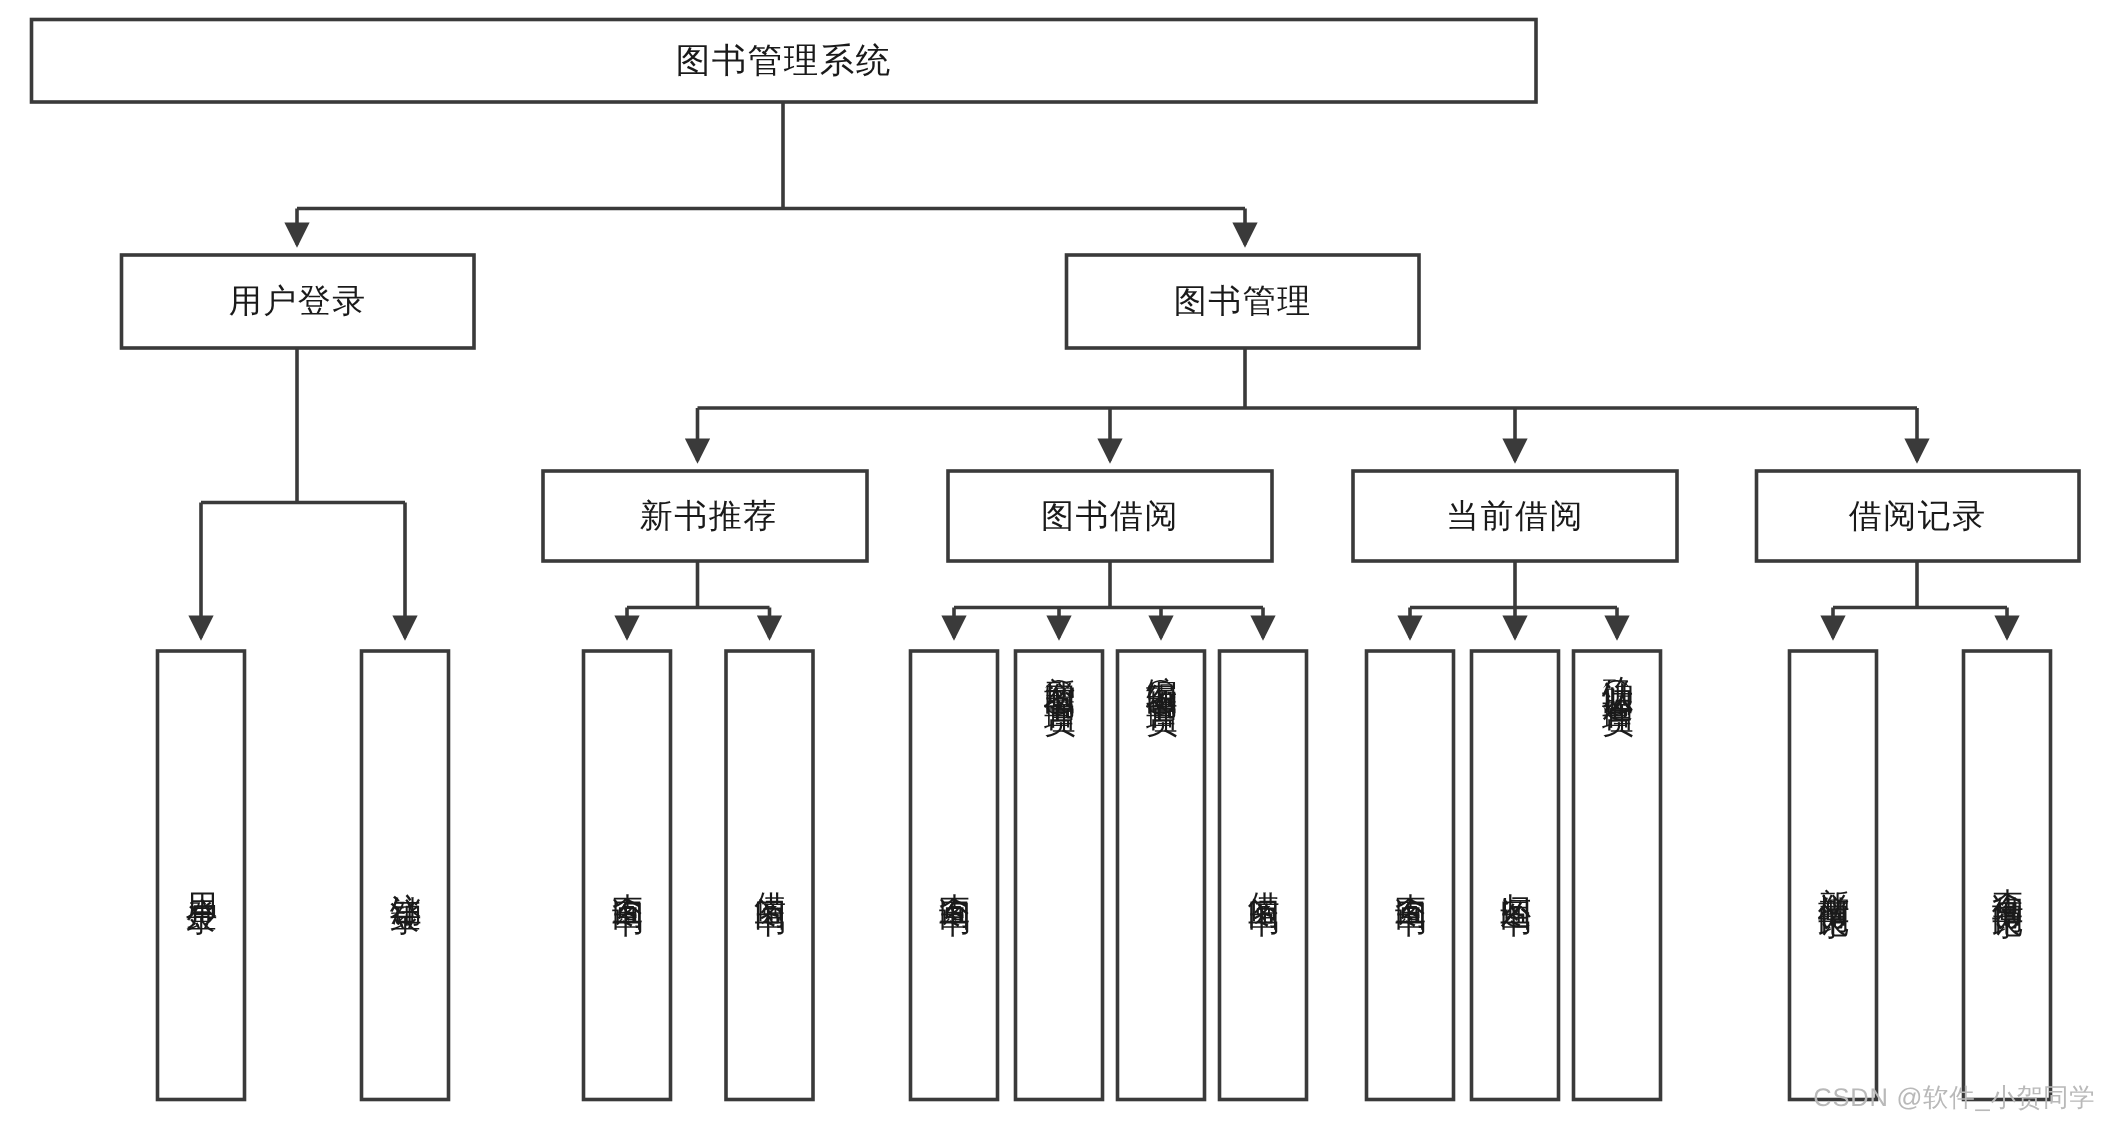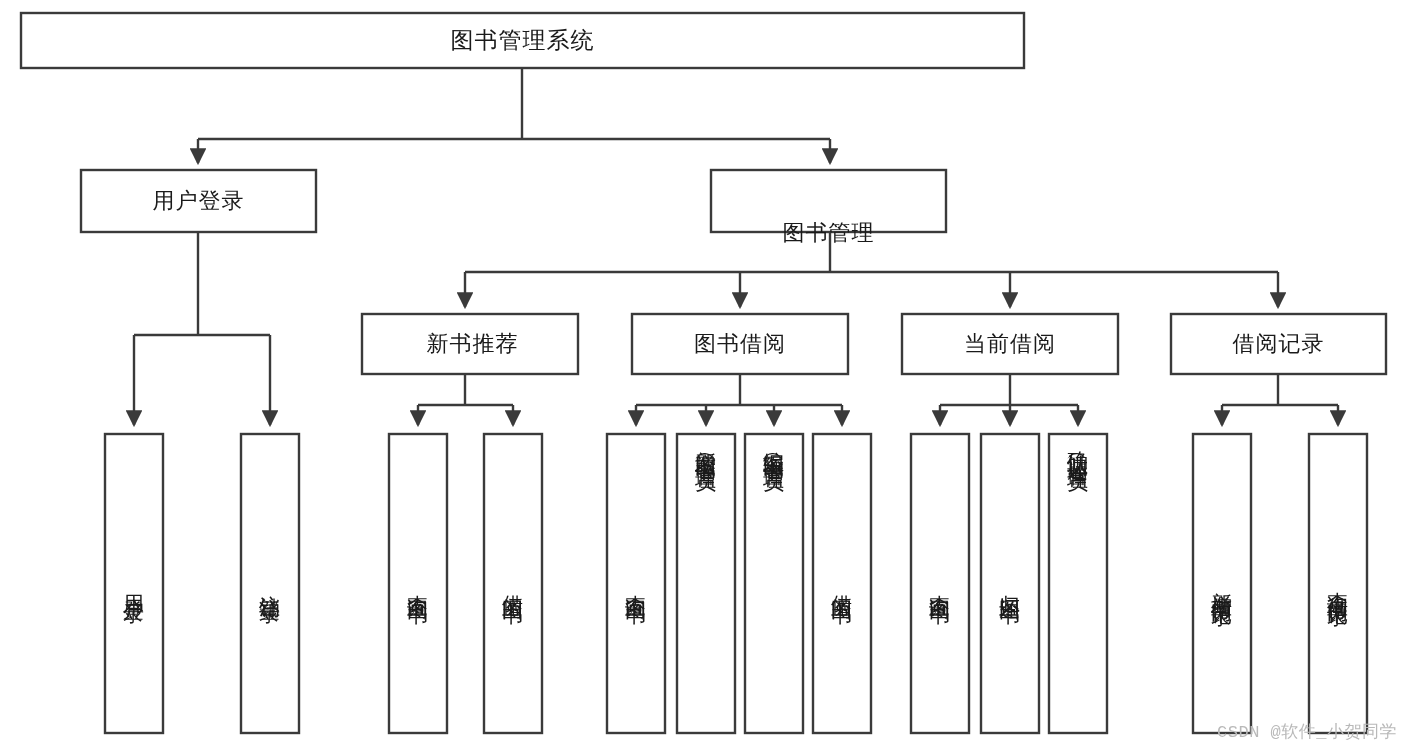--- a/index.html
+++ b/index.html
@@ -74,21 +74,21 @@
     letter-spacing: 1px;
     white-space: nowrap;
   }
   .root-text {
     font-size: 23px;
   }
   #watermark {
     position: absolute;
     right: 8px;
     bottom: 4px;
-    font-family: Liberation Mono, monospace;
+    font-family: Liberation Sans, sans-serif;
     font-size: 17px;
     color: #b9b9b9;
     white-space: nowrap;
     letter-spacing: 0.5px;
     margin-top: 20px;
   }
 </style>
 </head>
 <body>
 
@@ -184,21 +184,21 @@
     <rect class="node-box" x="1309" y="434" width="58" height="299"></rect>
   </svg>
 
   <div class="horiz-text-wrap" style="left:21px; top:13px; width:1003px; height:55px;">
     <span class="horiz-text root-text">图书管理系统</span>
   </div>
 
   <div class="horiz-text-wrap" style="left:81px; top:170px; width:235px; height:62px;">
     <span class="horiz-text">用户登录</span>
   </div>
-  <div class="horiz-text-wrap" style="left:711px; top:170px; width:235px; height:62px;margin-top:32px;">
+  <div class="horiz-text-wrap" style="left:711px; top:170px; width:235px; height:62px;">
     <span class="horiz-text">图书管理</span>
   </div>
 
   <div class="horiz-text-wrap" style="left:362px; top:314px; width:221px; height:60px;">
     <span class="horiz-text">新书推荐</span>
   </div>
   <div class="horiz-text-wrap" style="left:632px; top:314px; width:216px; height:60px;border-radius:29px;">
     <span class="horiz-text">图书借阅</span>
   </div>
   <div class="horiz-text-wrap" style="left:902px; top:314px; width:216px; height:60px;">

